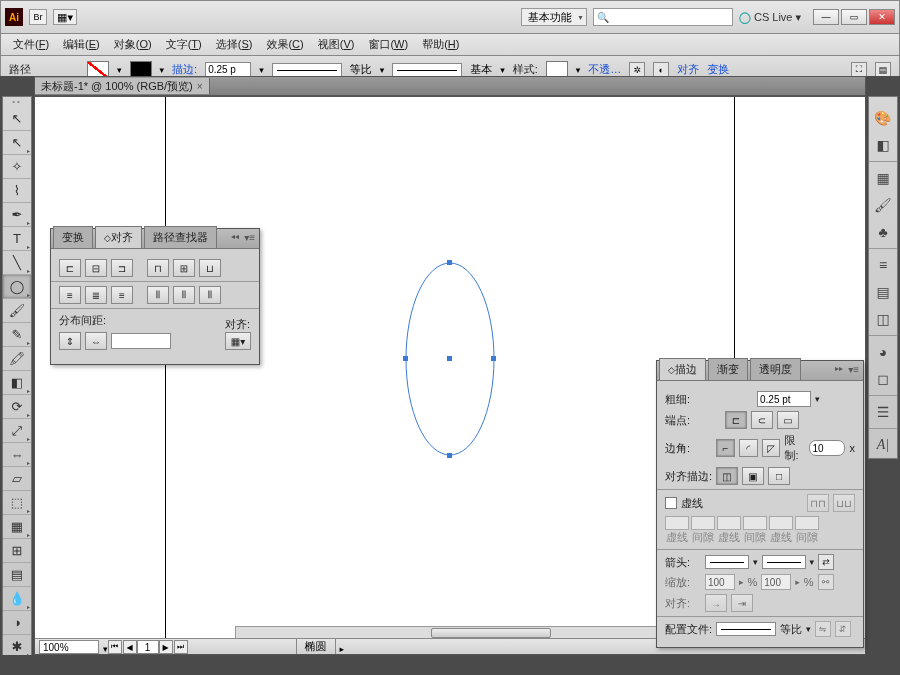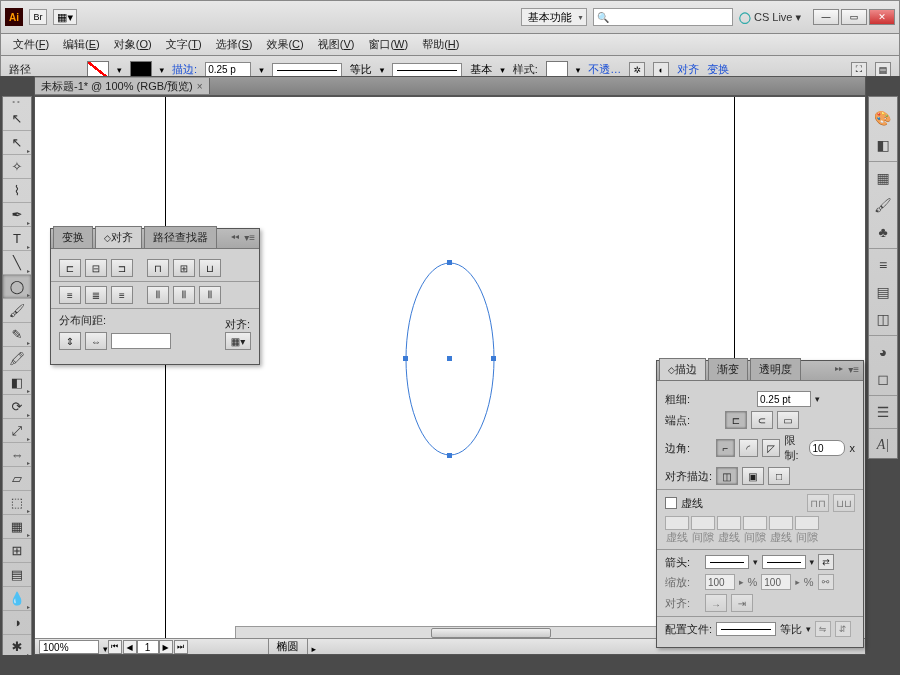--- a/index.html
+++ b/index.html
@@ -48,21 +48,21 @@
 .artboard-edge { position:absolute; top:0; bottom:14px; width:1px; background:#000; }
 .artboard-edge.l { left:130px; } .artboard-edge.r { right:130px; }
 .ellipse { position:absolute; left:370px; top:165px; width:90px; height:195px; }
 .ellipse svg { width:100%; height:100%; overflow:visible; }
 .anchor { fill:#3b7bd6; }
 .statusbar { position:absolute; left:0; right:0; bottom:0; height:16px; background:linear-gradient(#e6e6e6,#d2d2d2); border-top:1px solid #888; display:flex; align-items:flex-end; }
 .statusbar .zoom { width:60px; height:14px; border:1px solid #888; background:#fff; margin:0 4px; padding:0 3px; font-size:10px; }
 .statusbar .nav { display:flex; gap:1px; }
 .statusbar .nav span { width:14px; height:14px; border:1px solid #888; background:#eee; display:flex; align-items:center; justify-content:center; font-size:8px; }
 .statusbar .pg { width:22px; height:14px; border:1px solid #888; background:#fff; text-align:center; font-size:10px; }
-.statusbar .shape { margin-left:80px; padding:0 8px; border-left:1px solid #888; border-right:1px solid #888; height:100%; display:flex; align-items:center; }
+.statusbar .shape { margin-left:108px; padding:0 8px; border-left:1px solid #888; border-right:1px solid #888; height:100%; display:flex; align-items:center; }
 .scrollbar-h { position:absolute; left:200px; right:140px; bottom:14px; height:14px; background:#ddd; border:1px solid #999; }
 .scrollbar-h .thumb { position:absolute; left:40%; width:120px; top:1px; bottom:1px; background:linear-gradient(#eee,#ccc); border:1px solid #888; border-radius:2px; }
 .panel { position:absolute; background:#d2d2d2; border:1px solid #555; box-shadow:2px 2px 4px rgba(0,0,0,.3); color:#222; }
 .panel .tabs { height:20px; background:linear-gradient(#bcbcbc,#a8a8a8); display:flex; align-items:flex-end; border-bottom:1px solid #777; position:relative; }
 .panel .tabs .t { padding:3px 8px; background:#b0b0b0; border:1px solid #777; border-bottom:none; margin-left:2px; font-size:11px; }
 .panel .tabs .t.active { background:#d2d2d2; }
 .panel .tabs .menu { position:absolute; right:4px; top:3px; font-size:10px; color:#555; }
 .panel .tabs .collapse { position:absolute; right:20px; top:3px; font-size:8px; color:#555; }
 .panel-body { padding:6px 8px; }
 .row { display:flex; align-items:center; gap:4px; margin:4px 0; }

